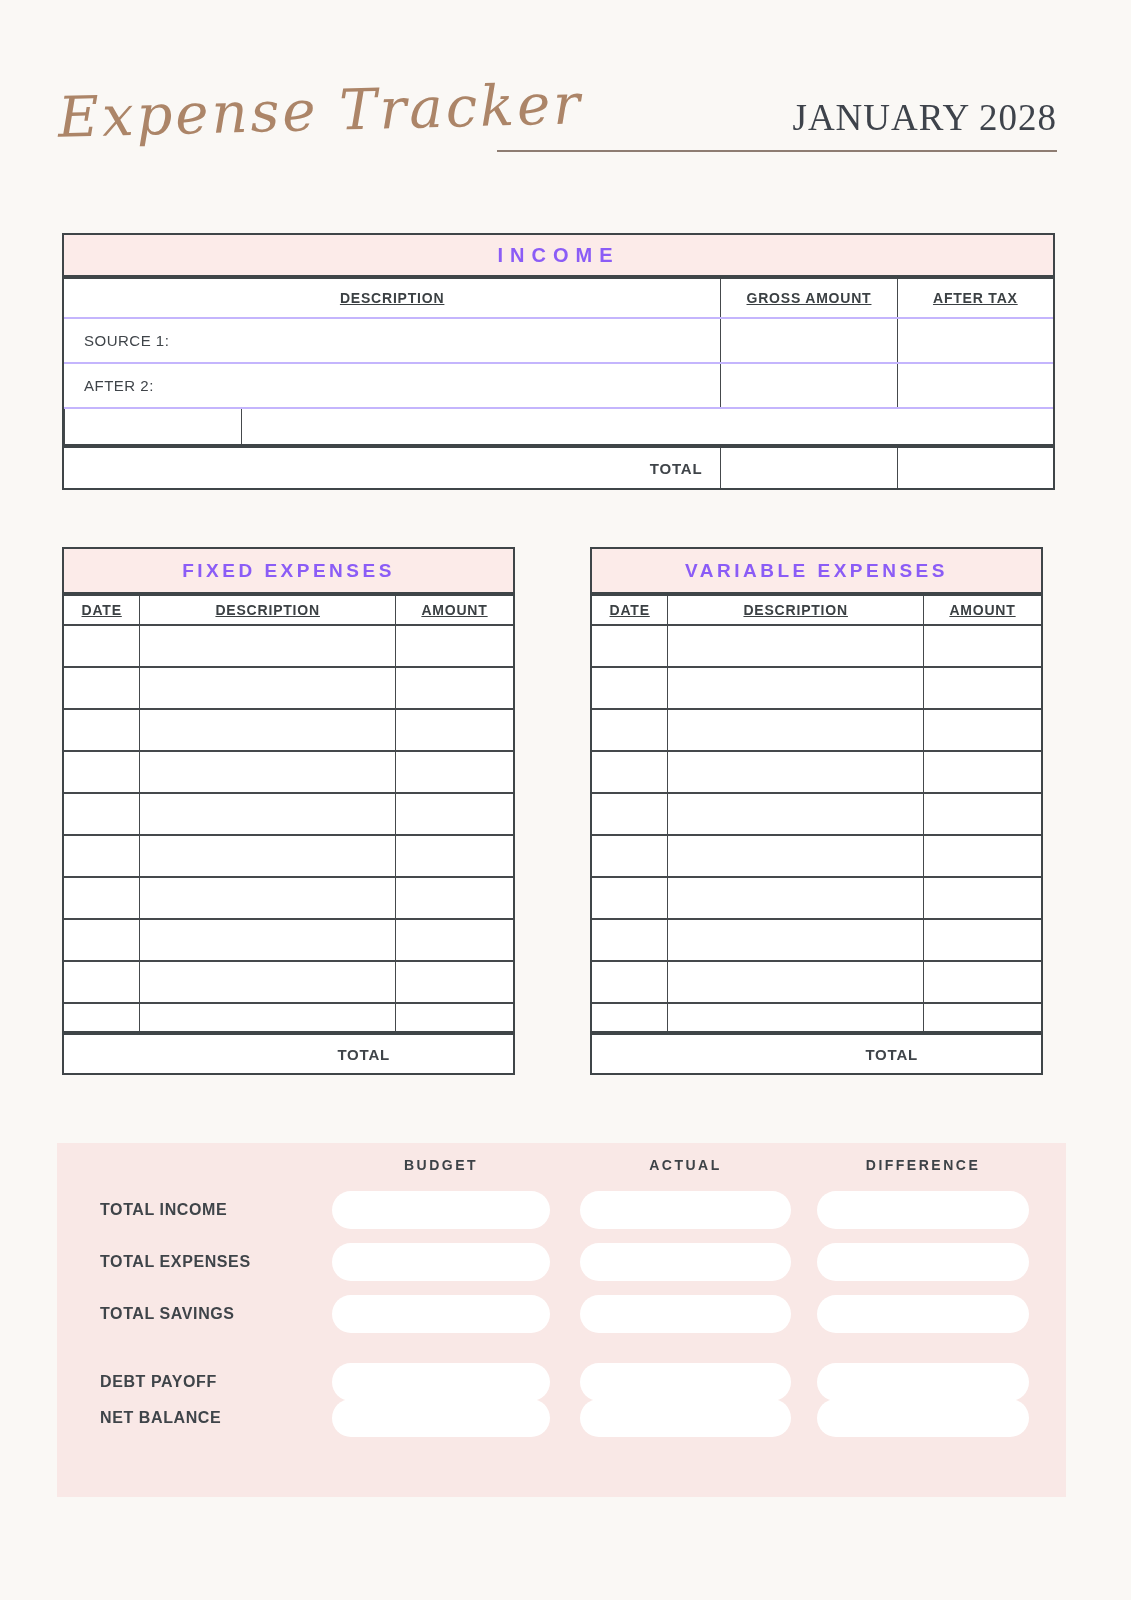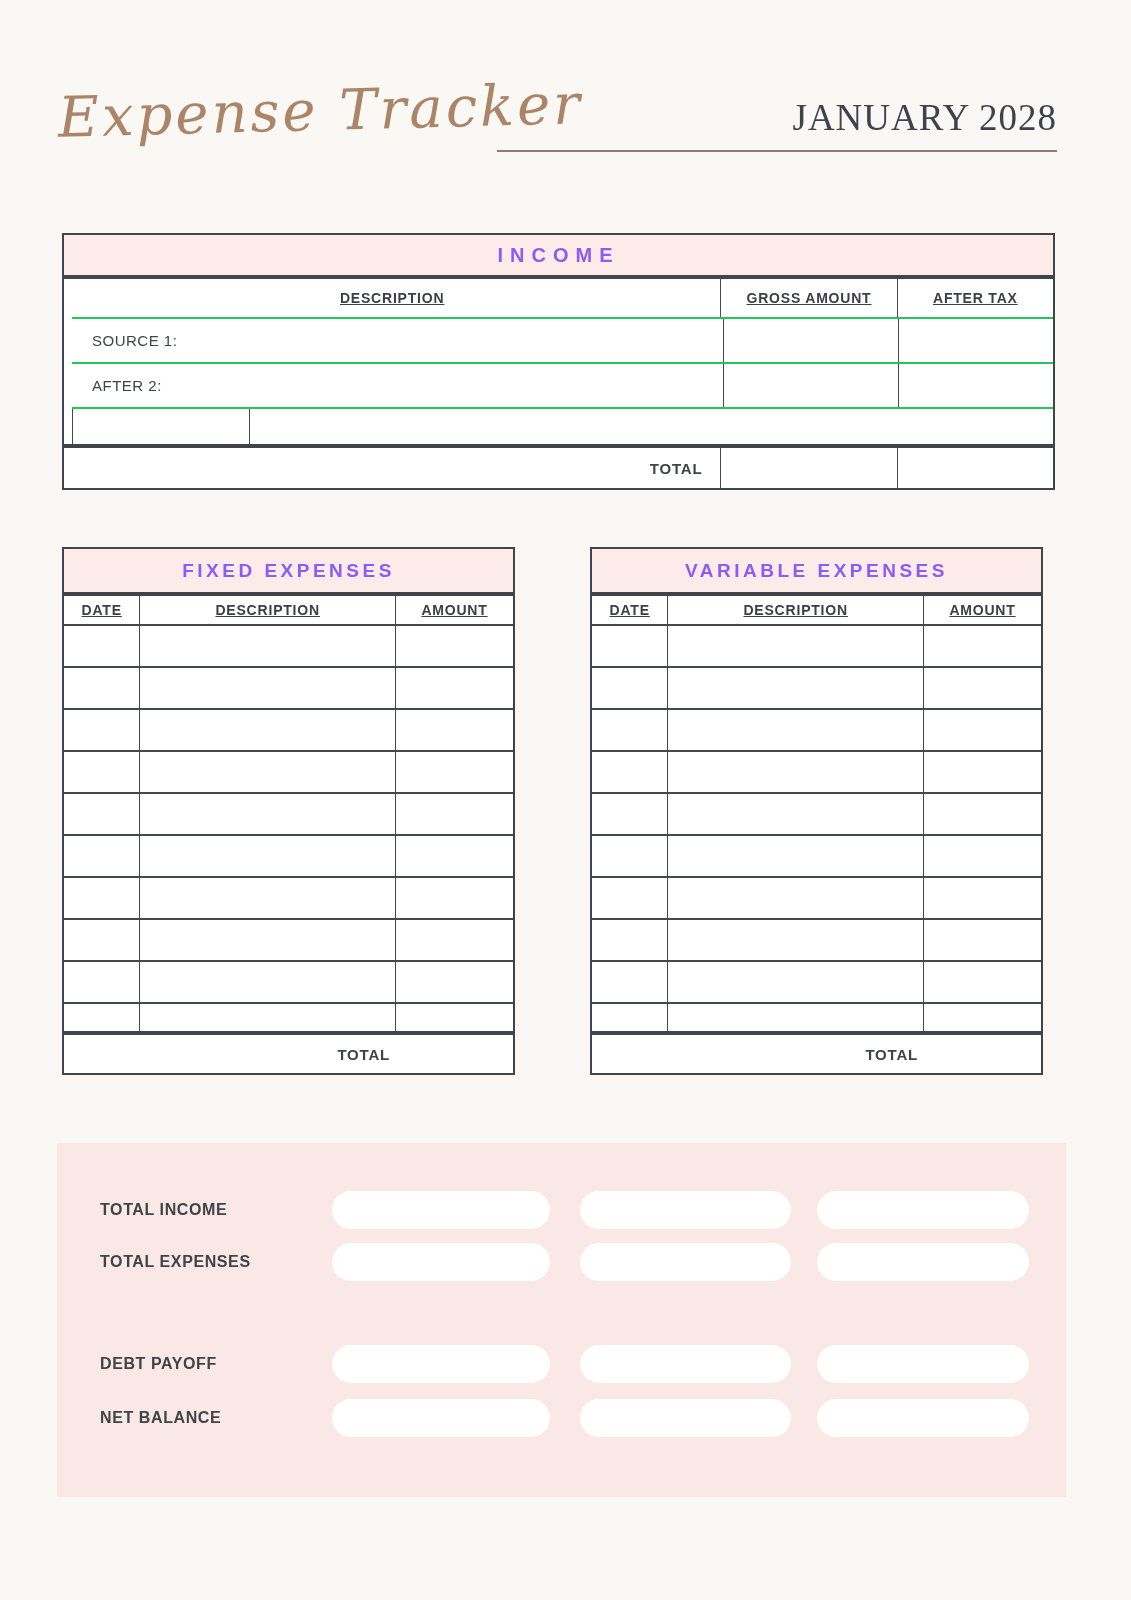--- a/index.html
+++ b/index.html
@@ -51,21 +51,21 @@
   .center{justify-content:center;text-decoration:underline;}
   .colhdr{font-size:14px;font-weight:600;letter-spacing:0.8px;color:#3b4043;}
 
   
   .income{left:62px;top:233px;width:993px;}
   .income .band{height:40px;font-size:20px;letter-spacing:7px;}
   .income .hrow{height:38px;}
   .ic1{width:659px;}
   .ic2{width:177px;}
   .ic3{width:157px;}
-  .inc-row{height:43px;border-top:2px solid #22c55e;margin-left:8px;}
+  .inc-row{height:43px;border-top:2px solid #c4b5fd;}
   .inc-row.short{height:35px;}
   .inc-row .ic1{padding-left:20px;font-size:15px;letter-spacing:0.5px;}
   .inc-total{height:40px;}
   .inc-total .ic1{justify-content:flex-end;padding-right:18px;font-size:15px;font-weight:600;letter-spacing:0.8px;}
 
   
   .exp{width:453px;top:547px;}
   .exp-left{left:62px;}
   .exp-right{left:590px;}
   .exp .band{height:43px;font-size:19px;letter-spacing:3.5px;}
@@ -87,21 +87,21 @@
   .sum-hdr{position:absolute;text-align:center;font-size:14px;font-weight:600;letter-spacing:2.5px;color:#3d4247;}
   .sc1{left:275px;width:218px;}
   .sc2{left:523px;width:211px;}
   .sc3{left:760px;width:212px;}
   .sum-row{position:absolute;left:0;width:100%;height:38px;}
   .sum-row .rlabel{
     position:absolute;left:43px;top:0;height:38px;display:flex;align-items:center;
     font-size:16px;font-weight:600;letter-spacing:0.6px;color:#3f4449;
   }
   .pill{position:absolute;top:0;height:38px;background:#ffffff;border-radius:19px;}
-  .r0{top:48px;} .r1{top:100px;} .r2{top:152px;} .r3{top:202px;} .r4{top:256px;}
+  .r0{top:48px;} .r1{top:100px;} .r2{top:152px;} .r3{top:220px;} .r4{top:256px;}
 </style>
 </head>
 <body>
 
 <div class="abs script-title">Expense Tracker</div>
 <div class="abs header-rule"></div>
 <div class="abs month-label">JANUARY 2028</div>
 
 <section class="abs tbl income">
   <div class="band">INCOME</div>
@@ -265,33 +265,44 @@
     </div>
     </div>
   <div class="thick"></div>
   <div class="exp-total">
     <div class="tlab">TOTAL</div>
     <div style="flex:1"></div>
   </div>
 </section>
 
 <section class="abs summary">
+  <div class="sum-col-hdrs">
+    <div class="sum-hdr sc1">BUDGET</div>
+    <div class="sum-hdr sc2">ACTUAL</div>
+    <div class="sum-hdr sc3">DIFFERENCE</div>
+  </div>
 
   <div class="sum-row r0">
     <div class="rlabel">TOTAL INCOME</div>
     <div class="pill sc1"></div>
     <div class="pill sc2"></div>
     <div class="pill sc3"></div>
   </div>
   <div class="sum-row r1">
     <div class="rlabel">TOTAL EXPENSES</div>
     <div class="pill sc1"></div>
     <div class="pill sc2"></div>
     <div class="pill sc3"></div>
   </div>
+  <div class="sum-row r2">
+    <div class="rlabel">TOTAL SAVINGS</div>
+    <div class="pill sc1"></div>
+    <div class="pill sc2"></div>
+    <div class="pill sc3"></div>
+  </div>
   <div class="sum-row r3">
     <div class="rlabel">DEBT PAYOFF</div>
     <div class="pill sc1"></div>
     <div class="pill sc2"></div>
     <div class="pill sc3"></div>
   </div>
   <div class="sum-row r4">
     <div class="rlabel">NET BALANCE</div>
     <div class="pill sc1"></div>
     <div class="pill sc2"></div>

